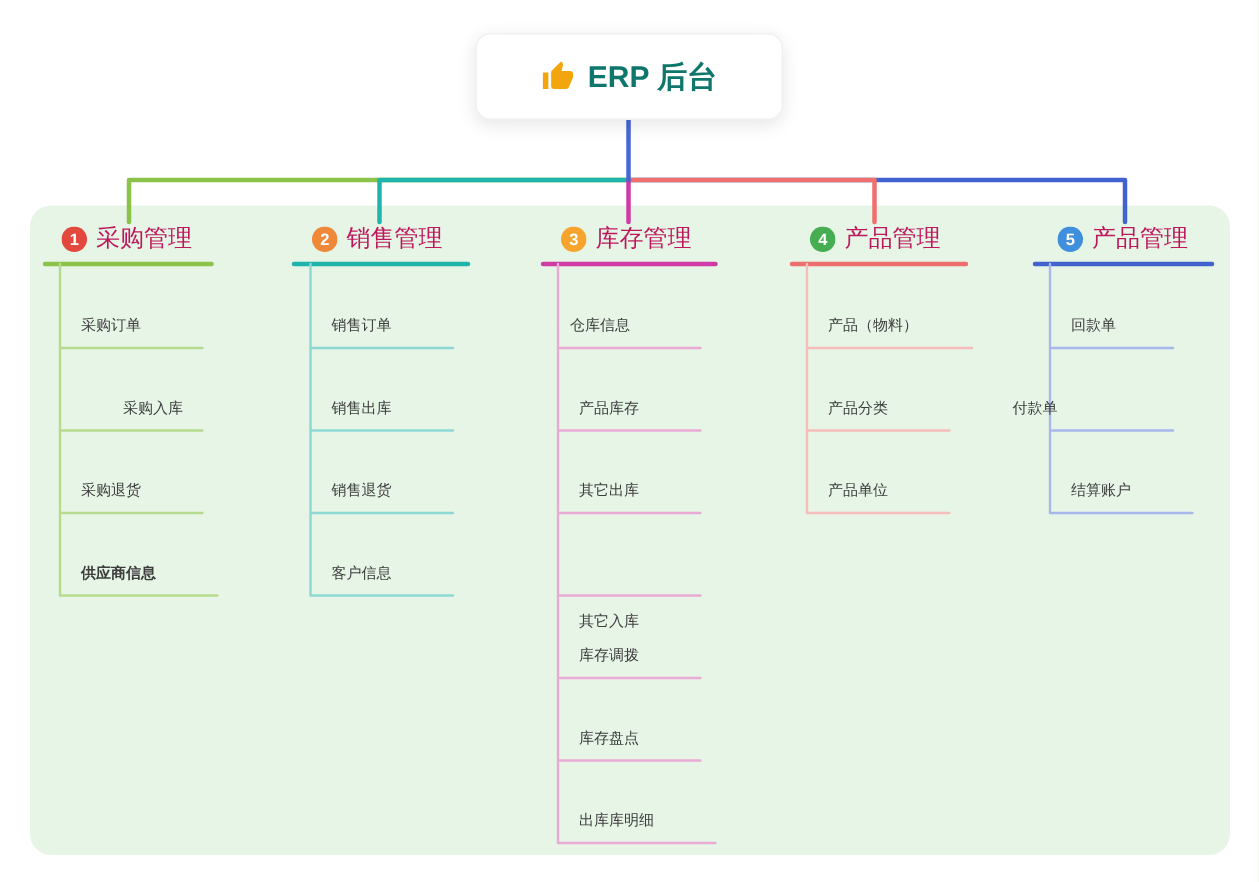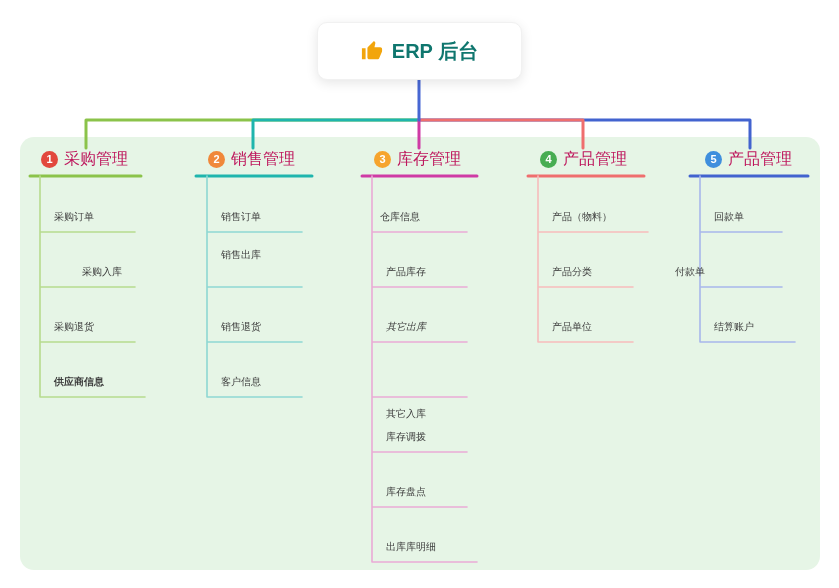--- a/index.html
+++ b/index.html
@@ -138,27 +138,27 @@
     </svg>
     <span class="branch-label">产品管理</span>
   </div>
 
   <div class="child-node" style="left:54px; top:210px;">采购订单</div>
   <div class="child-node" style="left:54px; top:265px;margin-left:28px;">采购入库</div>
   <div class="child-node" style="left:54px; top:320px;">采购退货</div>
   <div class="child-node" style="left:54px; top:375px;font-weight:bold;">供应商信息</div>
 
   <div class="child-node" style="left:221px; top:210px;">销售订单</div>
-  <div class="child-node" style="left:221px; top:248px;">销售出库</div>
+  <div class="child-node" style="left:221px; top:265px;">销售出库</div>
   <div class="child-node" style="left:221px; top:320px;">销售退货</div>
   <div class="child-node" style="left:221px; top:375px;">客户信息</div>
 
   <div class="child-node" style="left:380px; top:210px;">仓库信息</div>
   <div class="child-node" style="left:386px; top:265px;">产品库存</div>
-  <div class="child-node" style="left:386px; top:320px;font-style:italic;">其它出库</div>
+  <div class="child-node" style="left:386px; top:320px;">其它出库</div>
   <div class="child-node" style="left:386px; top:375px;margin-top:32px;">其它入库</div>
   <div class="child-node" style="left:386px; top:430px;">库存调拨</div>
   <div class="child-node" style="left:386px; top:485px;">库存盘点</div>
   <div class="child-node" style="left:386px; top:540px;">出库库明细</div>
 
   <div class="child-node" style="left:552px; top:210px;">产品（物料）</div>
   <div class="child-node" style="left:552px; top:265px;">产品分类</div>
   <div class="child-node" style="left:552px; top:320px;">产品单位</div>
 
   <div class="child-node" style="left:714px; top:210px;">回款单</div>

